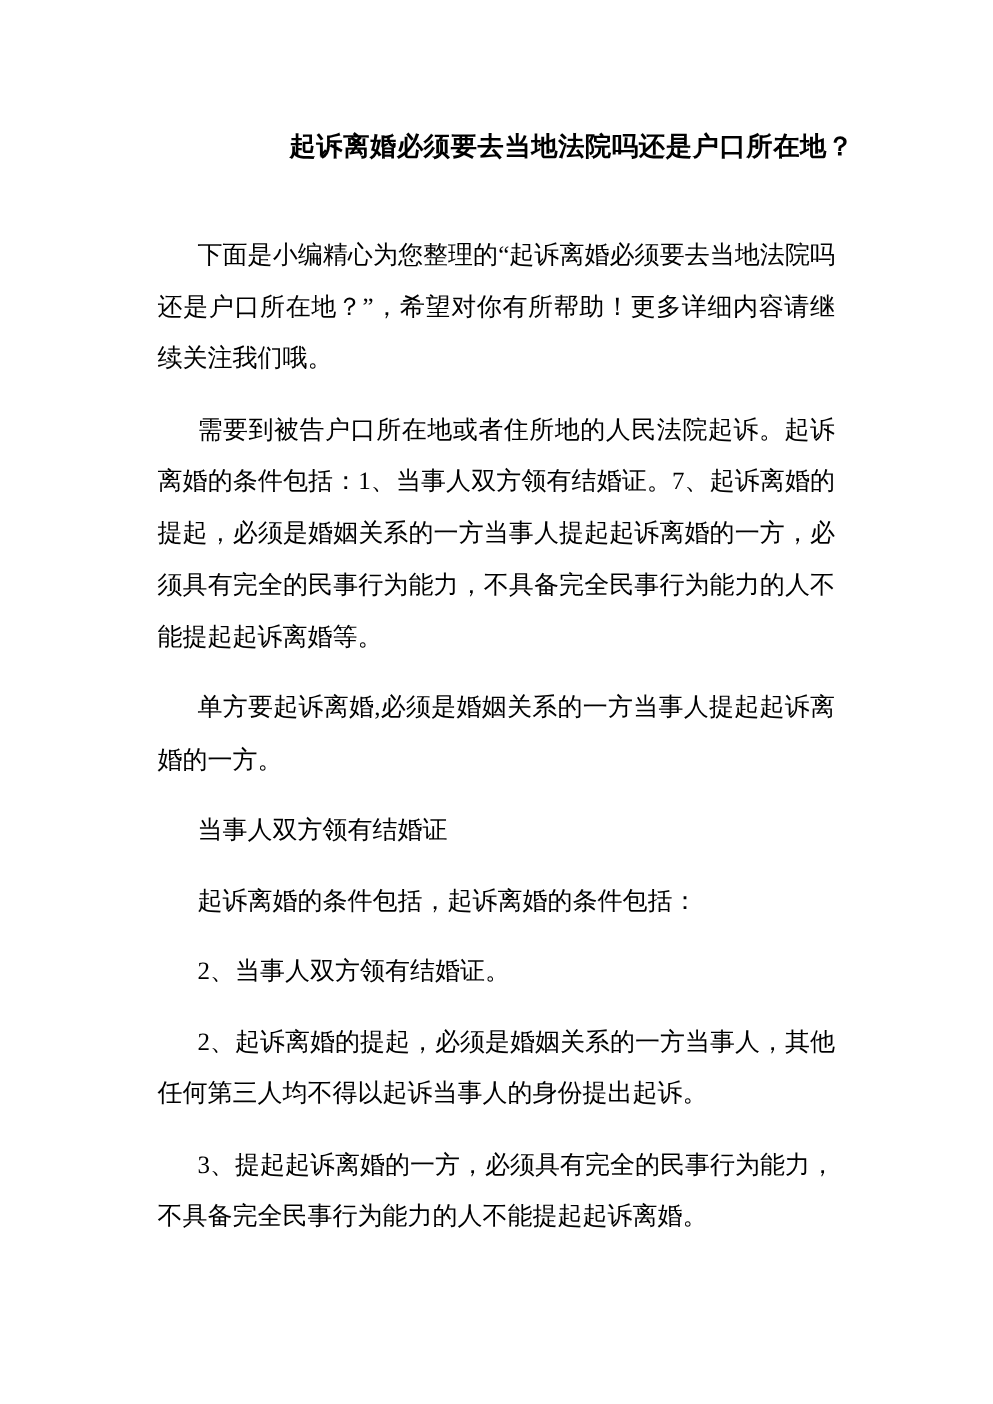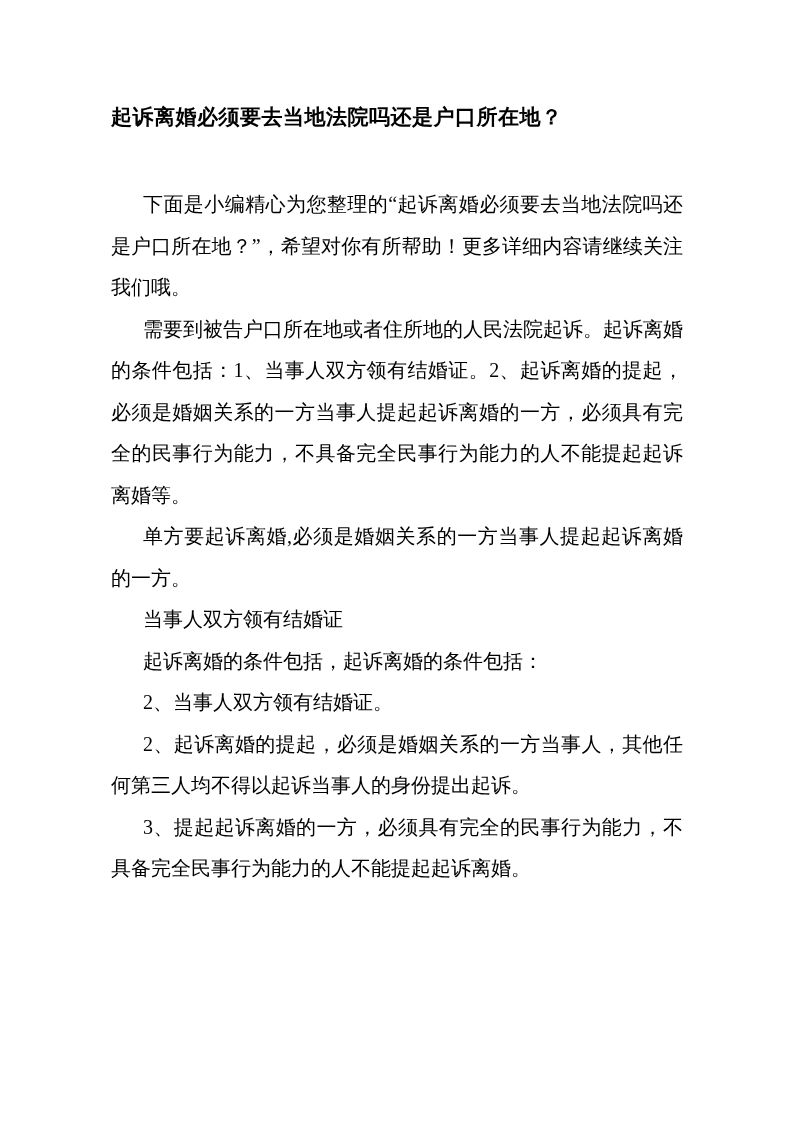--- a/index.html
+++ b/index.html
@@ -17,39 +17,39 @@
     padding: 96px 111px 0 111px;
     overflow: hidden;
     font-family: "Liberation Serif", "DejaVu Serif", serif;
     color: #000000;
   }
   .doc-title {
     margin: 0 0 45px 0;
     font-size: 21px;
     line-height: 43px;
     font-weight: 700;
-    text-align: left;
+    text-align: right;
     letter-spacing: 0.5px;
   }
   .para {
-    margin: 0;
+    margin: 15px;
     font-size: 20px;
     line-height: 41.5px;
     text-indent: 32px;
     text-align: justify;
     word-break: break-all;
   }
 </style>
 </head>
 <body>
 
 <div class="page">
   <h1 class="doc-title">起诉离婚必须要去当地法院吗还是户口所在地？</h1>
 
   <p class="para">下面是小编精心为您整理的“起诉离婚必须要去当地法院吗还是户口所在地？”，希望对你有所帮助！更多详细内容请继续关注我们哦。</p>
-  <p class="para">需要到被告户口所在地或者住所地的人民法院起诉。起诉离婚的条件包括：1、当事人双方领有结婚证。2、起诉离婚的提起，必须是婚姻关系的一方当事人提起起诉离婚的一方，必须具有完全的民事行为能力，不具备完全民事行为能力的人不能提起起诉离婚等。</p>
+  <p class="para">需要到被告户口所在地或者住所地的人民法院起诉。起诉离婚的条件包括：1、当事人双方领有结婚证。7、起诉离婚的提起，必须是婚姻关系的一方当事人提起起诉离婚的一方，必须具有完全的民事行为能力，不具备完全民事行为能力的人不能提起起诉离婚等。</p>
   <p class="para">单方要起诉离婚,必须是婚姻关系的一方当事人提起起诉离婚的一方。</p>
   <p class="para">当事人双方领有结婚证</p>
   <p class="para">起诉离婚的条件包括，起诉离婚的条件包括：</p>
   <p class="para">2、当事人双方领有结婚证。</p>
   <p class="para">2、起诉离婚的提起，必须是婚姻关系的一方当事人，其他任何第三人均不得以起诉当事人的身份提出起诉。</p>
   <p class="para">3、提起起诉离婚的一方，必须具有完全的民事行为能力，不具备完全民事行为能力的人不能提起起诉离婚。</p>
 </div>
 
 </body></html>

